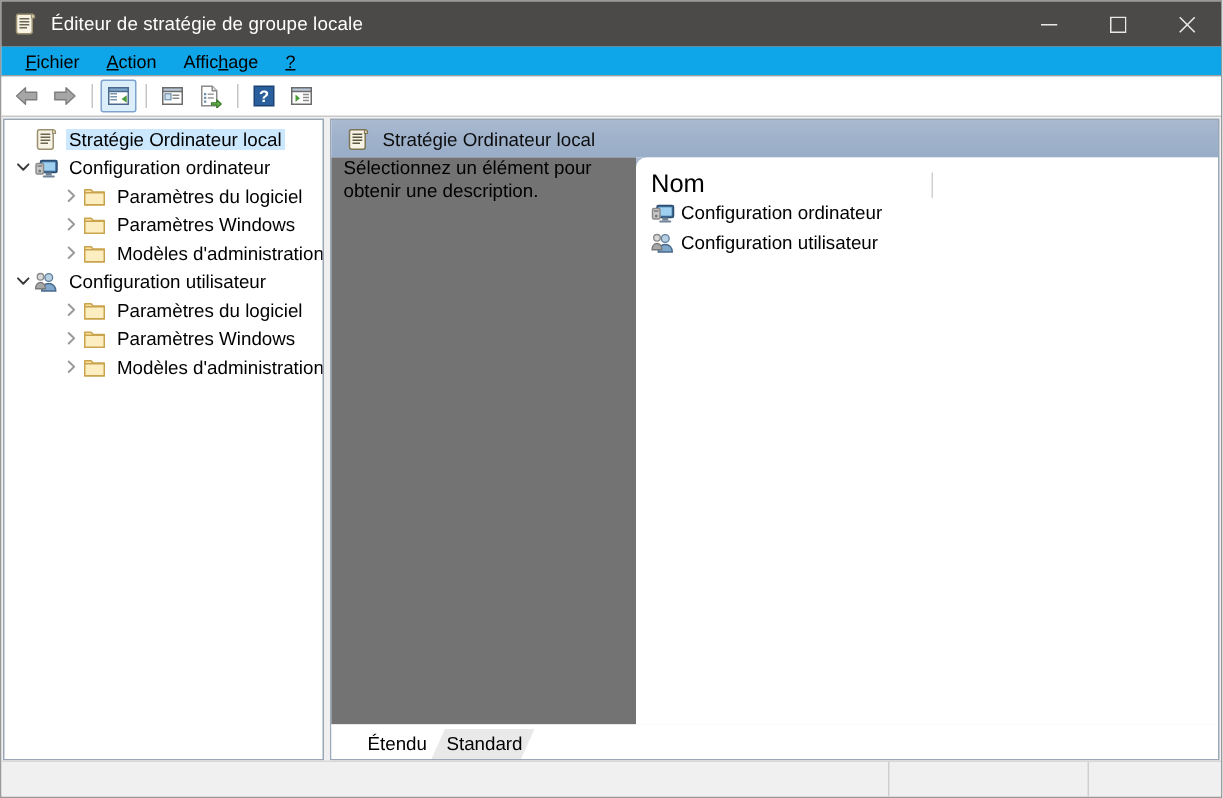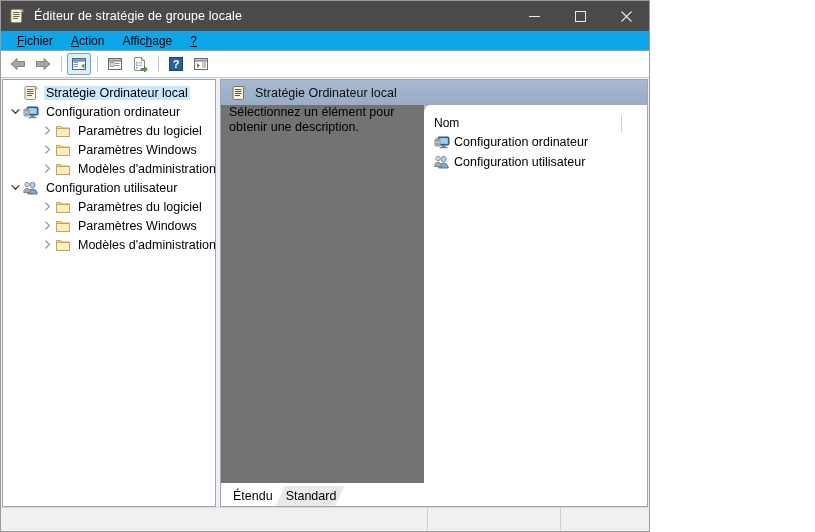--- a/index.html
+++ b/index.html
@@ -11,21 +11,21 @@
     width: 815px;
     height: 532px;
     overflow: hidden;
     font-family: "Liberation Sans", sans-serif;
     font-size: 12px;
     color: #000000;
     -webkit-font-smoothing: antialiased;
   }
   .window {
     position: relative;
-    width: 650px;
+    width: 815px;
     height: 532px;
     box-sizing: border-box;
     border: 1px solid #9a9a9a;
     background: #f0f0f0;
     display: flex;
     flex-direction: column;
   }
 
   
   .titlebar {
@@ -221,21 +221,21 @@
     box-sizing: border-box;
     position: relative;
     min-width: 0;
     padding-top: 8px;
   }
   .col-header {
     height: 19px;
     display: flex;
     align-items: center;
     padding-left: 10px;
-    font-size: 12px;
+    font-size: 17px;
     position: relative;
   }
   .col-divider {
     position: absolute;
     left: 197px;
     top: 2px;
     width: 1px;
     height: 17px;
     background: #d0d0d0;
   }
@@ -256,21 +256,21 @@
   }
 
   
   .tabstrip {
     height: 22px;
     flex: 0 0 auto;
     background: #ffffff;
     position: relative;
     display: flex;
     align-items: flex-end;
-    padding-left: 2px;
+    padding-left: 14px;
     border-top: 1px solid #ffffff;
   }
   .tabstrip::before {
     content: "";
     position: absolute;
     left: 0; right: 0; top: 0;
     height: 1px;
     background: #ffffff;
   }
   .tab {

